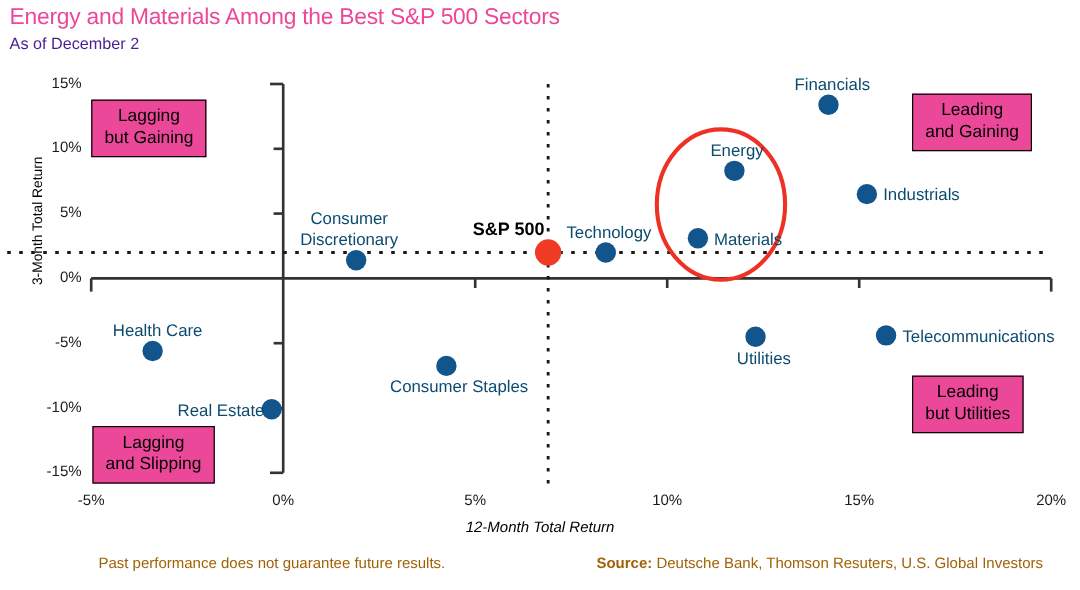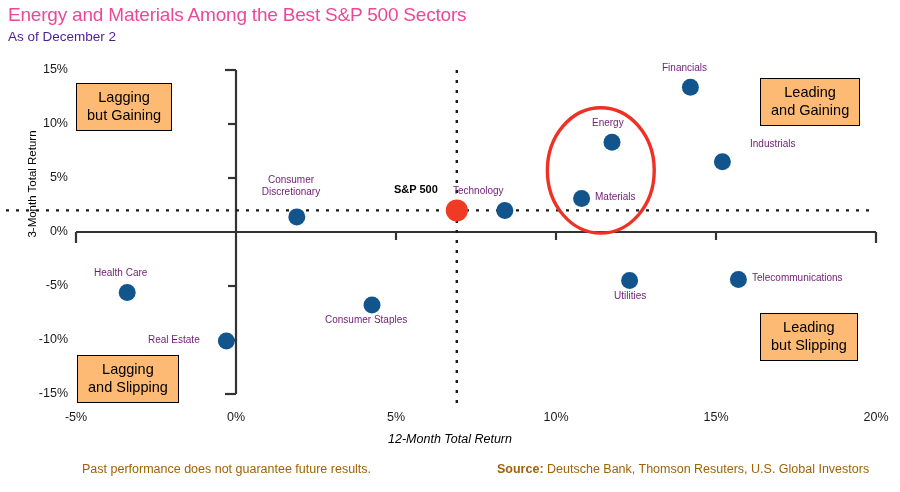--- a/index.html
+++ b/index.html
@@ -82,40 +82,40 @@
     position: absolute;
     width: 60px;
     text-align: center;
     font-size: 12.5px;
     color: #1a1a1a;
     white-space: nowrap;
   }
   .quadrant-box {
     position: absolute;
     border: 1.3px solid #000000;
-    background: #fdba74;
+    background: #ec4899;
     font-size: 14.5px;
     line-height: 1.22;
     text-align: center;
     padding: 5px 10px 6px 10px;
     white-space: nowrap;
     box-sizing: border-box;
   }
   .pt-label {
     position: absolute;
-    font-size: 10px;
-    color: #701a75;
+    font-size: 14px;
+    color: #0c4a6e;
     white-space: nowrap;
     line-height: 1.16;
   }
   .pt-label.two-line {
     text-align: center;
   }
   .pt-label.bench {
-    font-size: 11px;
+    font-size: 15px;
     font-weight: bold;
     color: #000000;
     text-align: center;
   }
   .footnote {
     position: absolute;
     top: 462px;
     font-size: 12.5px;
     color: #a16207;
     white-space: nowrap;
@@ -185,23 +185,23 @@
         <div class="xtick" style="left: 46px; top: 410px;">-5%</div>
         <div class="xtick" style="left: 206px; top: 410px;">0%</div>
         <div class="xtick" style="left: 366px; top: 410px;">5%</div>
         <div class="xtick" style="left: 526px; top: 410px;">10%</div>
         <div class="xtick" style="left: 686px; top: 410px;">15%</div>
         <div class="xtick" style="left: 846px; top: 410px;">20%</div>
       </div>
     <div id="label-layer">
         <div class="pt-label" style="left: 662px; top: 62px;">Financials</div>
         <div class="pt-label" style="left: 592px; top: 117px;">Energy</div>
-        <div class="pt-label" style="left: 736px; top: 138px; margin-left: 14px;">Industrials</div>
+        <div class="pt-label" style="left: 736px; top: 154px;">Industrials</div>
         <div class="pt-label" style="left: 595px; top: 191px; text-align: center;">Materials</div>
-        <div class="pt-label" style="left: 453px; top: 185px;">Technology</div>
+        <div class="pt-label" style="left: 472px; top: 185px;">Technology</div>
         <div class="pt-label bench" style="left: 394px; top: 183px;">S&amp;P 500</div>
         <div class="pt-label two-line" style="left: 235px; top: 174.38px; width: 112px;">Consumer<br>Discretionary</div>
         <div class="pt-label" style="left: 752px; top: 272px;">Telecommunications</div>
         <div class="pt-label" style="left: 614px; top: 290px;">Utilities</div>
         <div class="pt-label" style="left: 94px; top: 267px;">Health Care</div>
         <div class="pt-label" style="left: 325px; top: 314px;">Consumer Staples</div>
         <div class="pt-label" style="left: 148px; top: 334px;">Real Estate</div>
       </div>
     <div id="quadrant-layer">
         <div class="quadrant-box" style="left: 76px; top: 83px;">
@@ -211,21 +211,21 @@
         <div class="quadrant-box" style="left: 760px; top: 78px;">
           <div>Leading</div>
           <div>and Gaining</div>
         </div>
         <div class="quadrant-box" style="left: 77px; top: 355px;">
           <div>Lagging</div>
           <div>and Slipping</div>
         </div>
         <div class="quadrant-box" style="left: 760px; top: 313px;">
           <div>Leading</div>
-          <div>but Slipping</div>
+          <div>but Utilities</div>
         </div>
       </div>
 
     <div class="axis-title-y">3-Month Total Return</div>
     <div class="axis-title-x">12-Month Total Return</div>
   </div>
 
   <div class="footnote left">Past performance does not guarantee future results.</div>
   <div class="footnote right"><span class="src-lbl">Source:</span><span> Deutsche Bank, Thomson Resuters, U.S. Global Investors</span></div>
 

